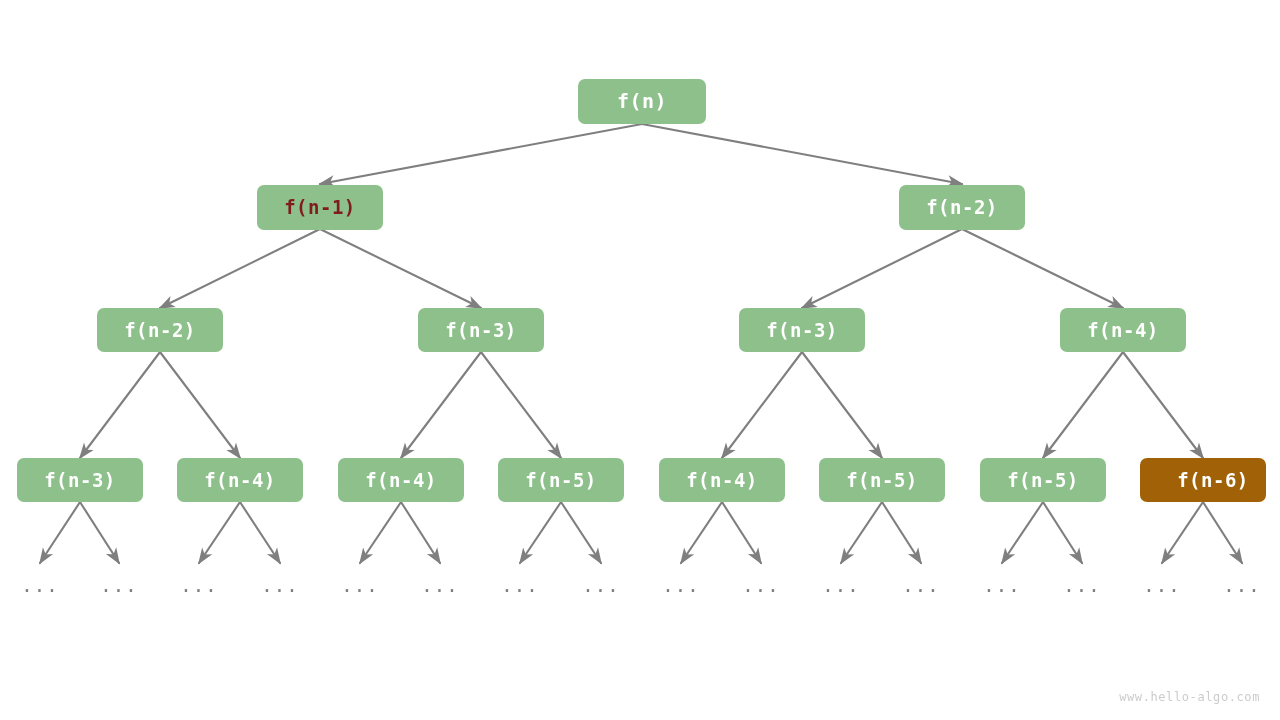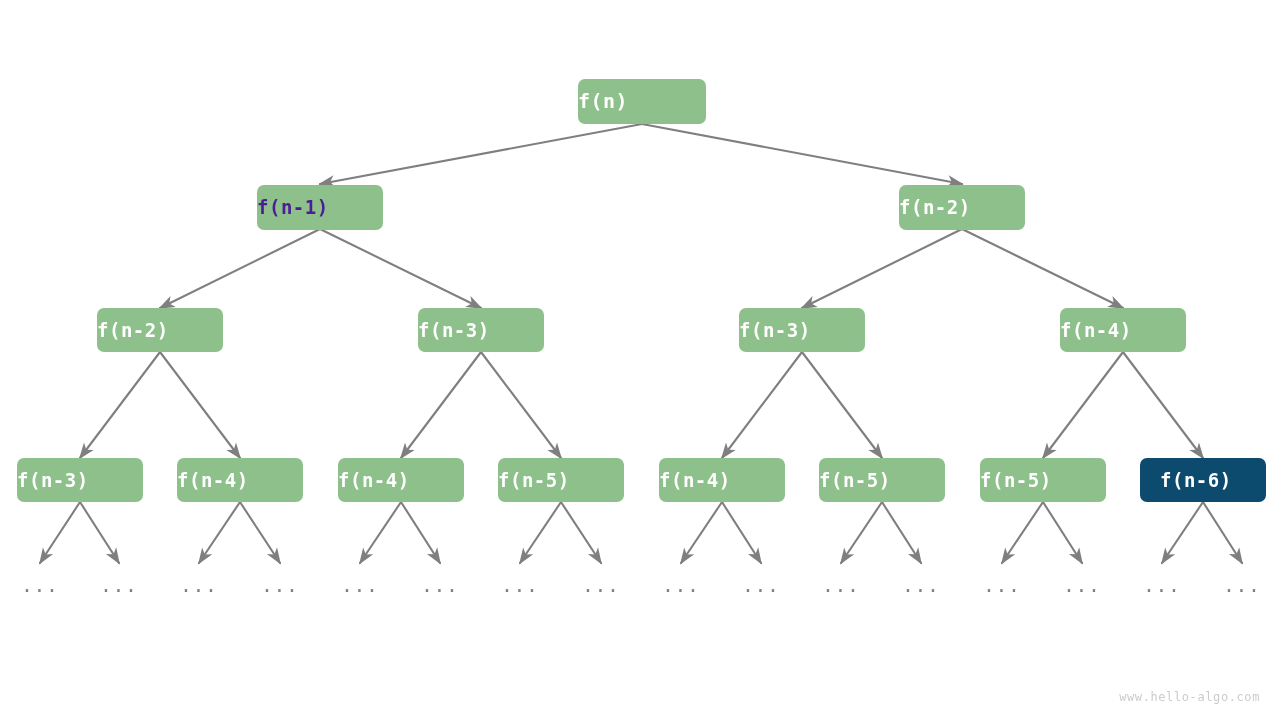--- a/index.html
+++ b/index.html
@@ -28,20 +28,21 @@
     pointer-events: none;
   }
   .node {
     position: absolute;
     box-sizing: border-box;
     background: #8dc08a;
     border-radius: 7px;
     color: #ffffff;
     display: flex;
     align-items: center;
+    justify-content: center;
     font-family: "DejaVu Sans Mono", monospace;
     font-weight: bold;
     letter-spacing: 0.5px;
     white-space: nowrap;
     z-index: 2;
   }
   .node-label {
     display: block;
     line-height: 1;
   }
@@ -110,21 +111,21 @@
         <line x1="1043" y1="502" x2="1082" y2="563" marker-end="url(#arrowhead)" stroke-linecap="round"></line>
         <line x1="1203" y1="502" x2="1162" y2="563" marker-end="url(#arrowhead)" stroke-linecap="round"></line>
         <line x1="1203" y1="502" x2="1242" y2="563" marker-end="url(#arrowhead)" stroke-linecap="round"></line>
       </g>
   </svg>
 
   <div id="nodes-layer">
       <div class="node" style="width: 128px; height: 45px; left: 578px; top: 78.5px; font-size: 20px; background: rgb(141, 192, 138); color: rgb(255, 255, 255);">
         <span class="node-label">f(n)</span>
       </div>
-      <div class="node" style="width: 126px; height: 45px; left: 257px; top: 184.5px; font-size: 19px; background: rgb(141, 192, 138); color: #4c1d95;">
+      <div class="node" style="width: 126px; height: 45px; left: 257px; top: 184.5px; font-size: 19px; background: rgb(141, 192, 138); color: #7f1d1d;">
         <span class="node-label">f(n-1)</span>
       </div>
       <div class="node" style="width: 126px; height: 45px; left: 899px; top: 184.5px; font-size: 19px; background: rgb(141, 192, 138); color: rgb(255, 255, 255);">
         <span class="node-label">f(n-2)</span>
       </div>
       <div class="node" style="width: 126px; height: 44px; left: 97px; top: 308px; font-size: 19px; background: rgb(141, 192, 138); color: rgb(255, 255, 255);">
         <span class="node-label">f(n-2)</span>
       </div>
       <div class="node" style="width: 126px; height: 44px; left: 418px; top: 308px; font-size: 19px; background: rgb(141, 192, 138); color: rgb(255, 255, 255);">
         <span class="node-label">f(n-3)</span>
@@ -149,21 +150,21 @@
       </div>
       <div class="node" style="width: 126px; height: 44px; left: 659px; top: 458px; font-size: 19px; background: rgb(141, 192, 138); color: rgb(255, 255, 255);">
         <span class="node-label">f(n-4)</span>
       </div>
       <div class="node" style="width: 126px; height: 44px; left: 819px; top: 458px; font-size: 19px; background: rgb(141, 192, 138); color: rgb(255, 255, 255);">
         <span class="node-label">f(n-5)</span>
       </div>
       <div class="node" style="width: 126px; height: 44px; left: 980px; top: 458px; font-size: 19px; background: rgb(141, 192, 138); color: rgb(255, 255, 255);">
         <span class="node-label">f(n-5)</span>
       </div>
-      <div class="node" style="width: 126px; height: 44px; left: 1140px; top: 458px; font-size: 19px; background: #0c4a6e; color: rgb(255, 255, 255); padding-left: 20px;">
+      <div class="node" style="width: 126px; height: 44px; left: 1140px; top: 458px; font-size: 19px; background: #a16207; color: rgb(255, 255, 255); padding-left: 20px;">
         <span class="node-label">f(n-6)</span>
       </div>
     </div>
   <div id="ellipsis-layer">
       <div class="ellipsis" style="left: 40px; top: 585px; color: rgb(128, 128, 128);">...</div>
       <div class="ellipsis" style="left: 119px; top: 585px; color: rgb(128, 128, 128);">...</div>
       <div class="ellipsis" style="left: 199px; top: 585px; color: rgb(128, 128, 128);">...</div>
       <div class="ellipsis" style="left: 280px; top: 585px; color: rgb(128, 128, 128);">...</div>
       <div class="ellipsis" style="left: 360px; top: 585px; color: rgb(128, 128, 128);">...</div>
       <div class="ellipsis" style="left: 440px; top: 585px; color: rgb(128, 128, 128);">...</div>

